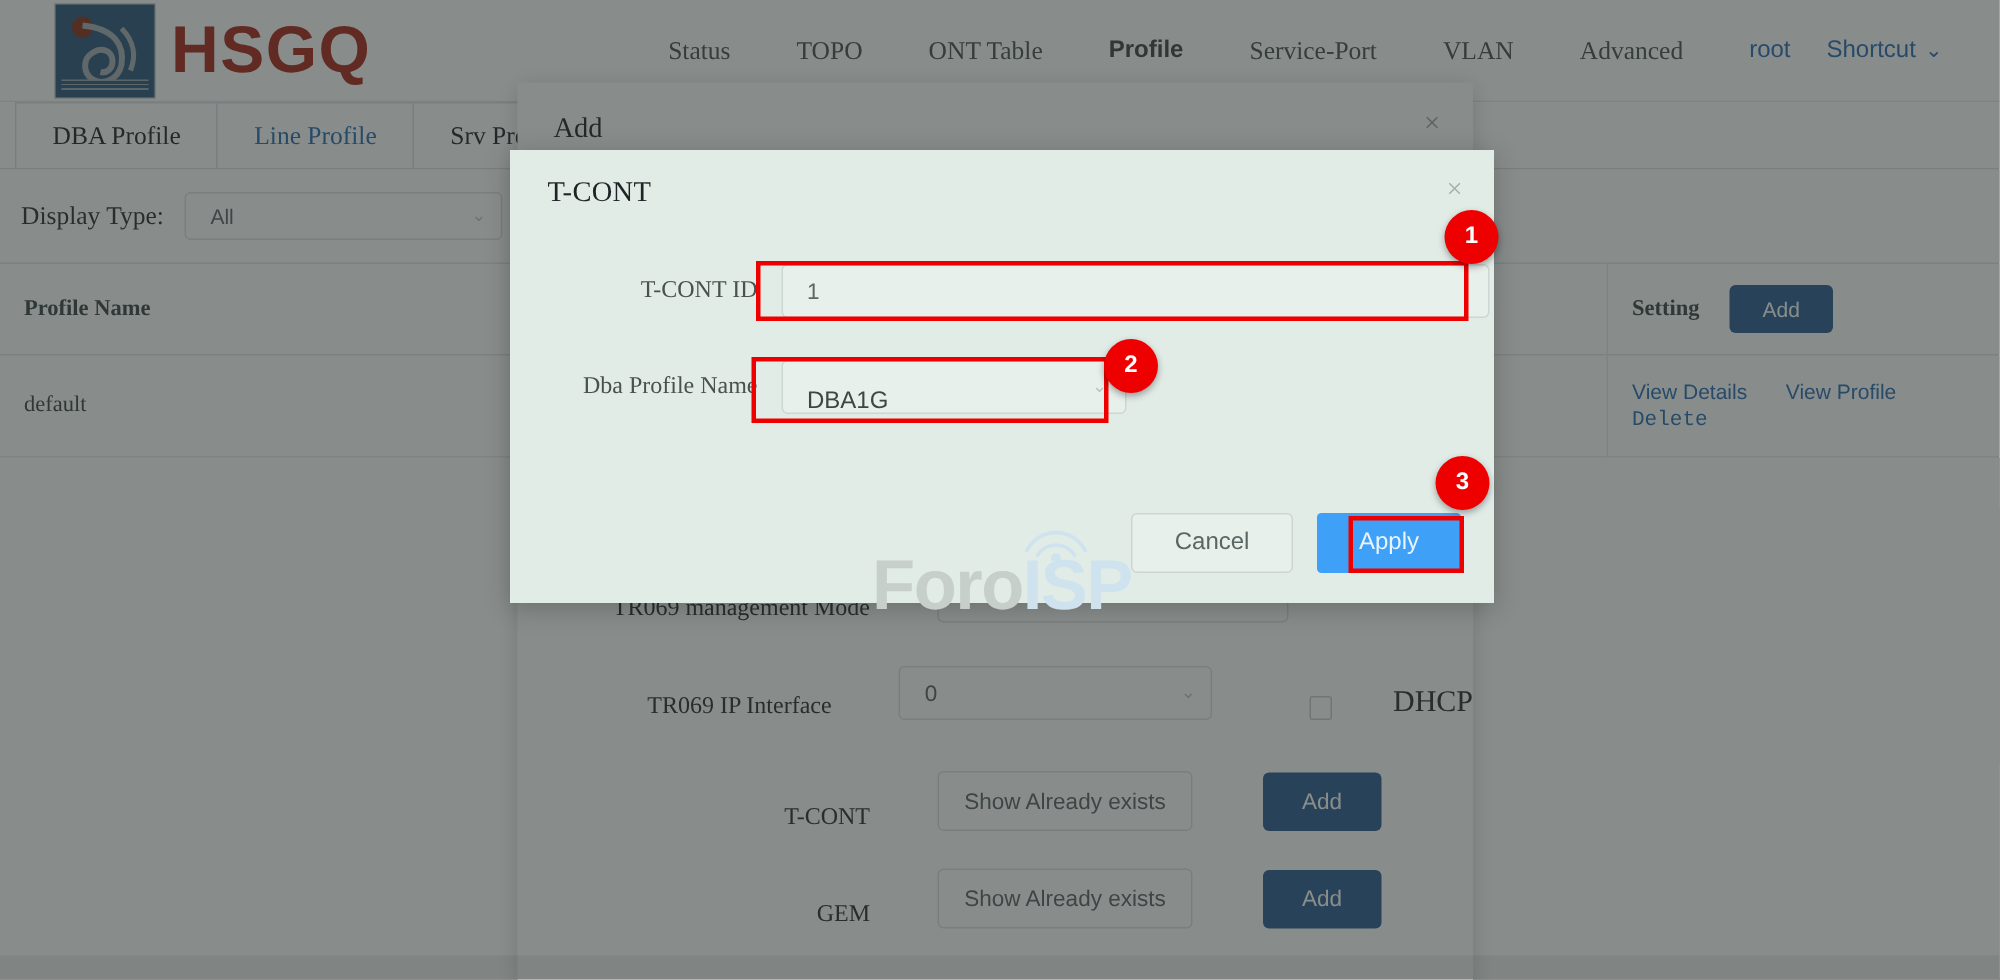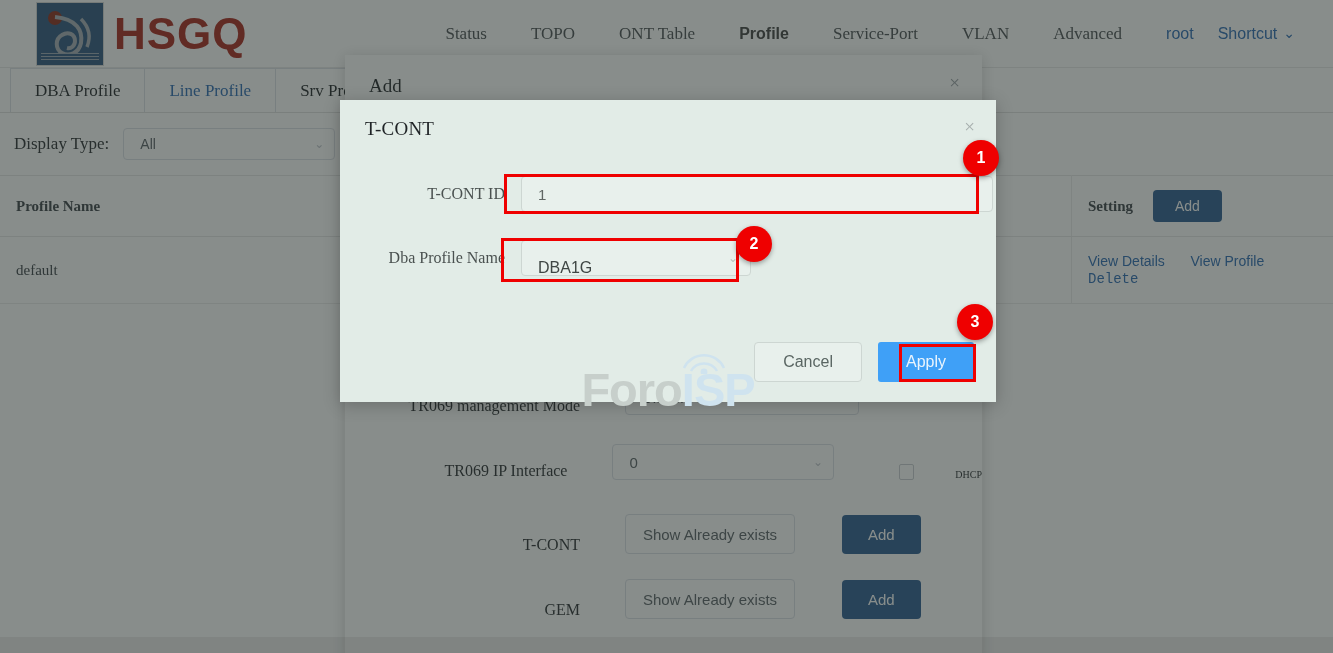--- a/index.html
+++ b/index.html
@@ -79,21 +79,21 @@
   }
   .add-dialog .dlg-title{font-size:19px;color:#1f2326;padding:20px 0 0 24px;}
   .add-dialog .dlg-x{position:absolute;right:22px;top:18px;color:#9aa0a6;font-size:19px;cursor:pointer;line-height:1;}
 
   .form-row{display:flex;align-items:flex-end;margin-top:26px;gap:31px;}
   .form-label{width:235px;text-align:right;font-size:16px;color:#2a2e31;padding-right:14px;}
   .ctl-sel{width:232px;}
   .ctl-sel .val{font-family:"Liberation Sans",sans-serif;font-size:15px;}
   .ctl-sel{height:34px;}
   .chk{width:14px;height:14px;border:1px solid #c9cdd2;border-radius:2px;background:#fff;display:inline-block;}
-  .chk-label{font-size:10px;color:#2a2e31;margin-left:10px;}
+  .chk-label{font-size:20px;color:#2a2e31;margin-left:10px;}
   .pill{
     border:1px solid #dcdfe6;border-radius:4px;height:38px;width:168px;
     display:flex;align-items:center;justify-content:center;
     font-family:"Liberation Sans",sans-serif;font-size:15px;color:#5a6166;background:#fff;
   }
   .btn-add-lg{
     background:#2a5c91;color:#fff;border:none;border-radius:4px;
     font-family:"Liberation Sans",sans-serif;font-size:15px;padding:11px 26px;margin-left:16px;cursor:pointer;
   }
 

